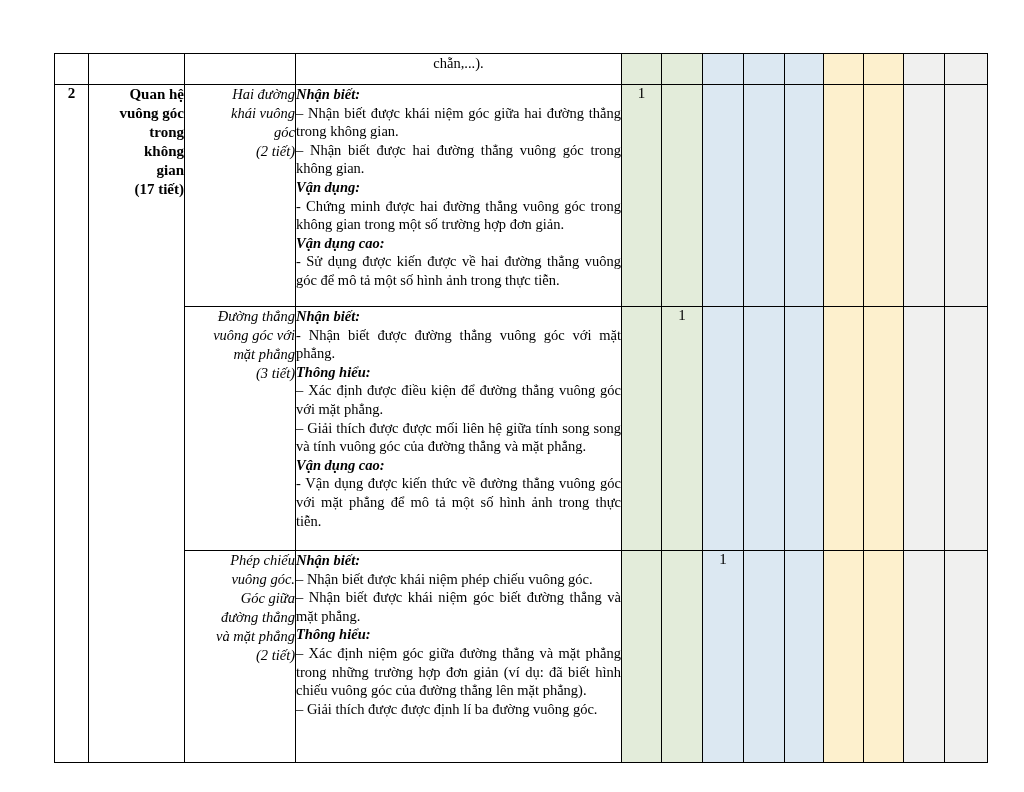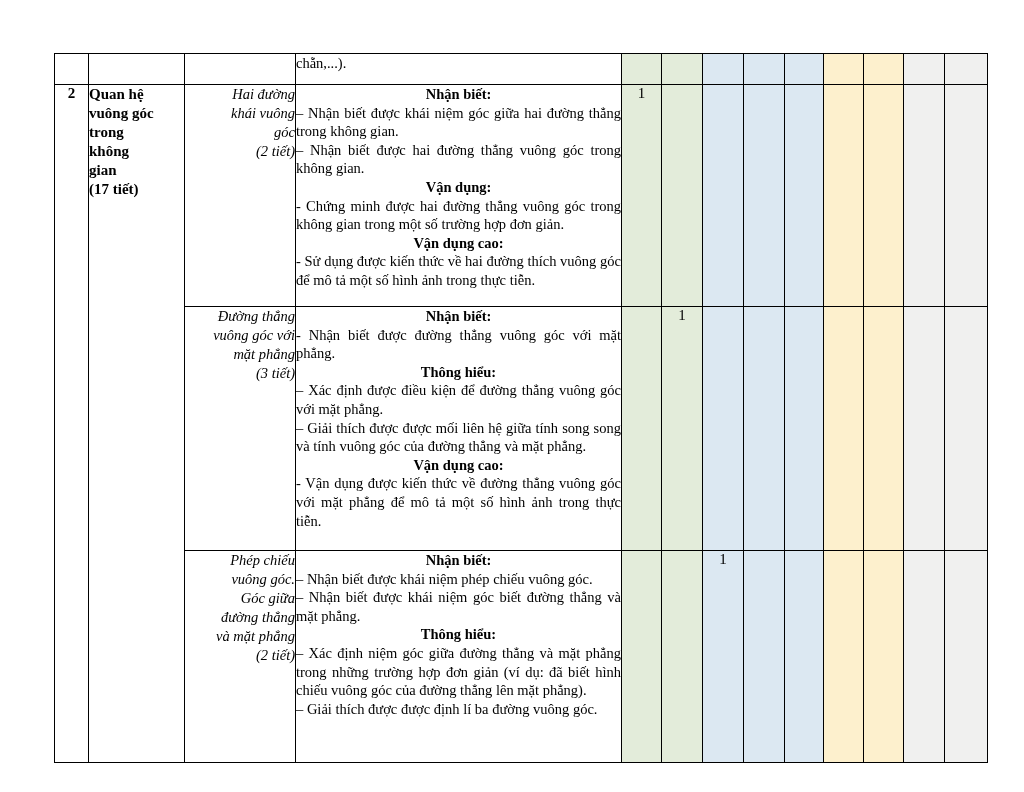--- a/index.html
+++ b/index.html
@@ -31,21 +31,21 @@
   tr.r2 { height: 244px; }
   tr.r3 { height: 212px; }
 
   .idx-cell {
     text-align: center;
     vertical-align: middle;
     font-weight: bold;
     font-size: 15px;
   }
   .chapter-cell {
-    text-align: left;
+    text-align: right;
     vertical-align: middle;
     font-weight: bold;
     font-size: 15px;
     line-height: 19px;
     padding: 0 2px;
   }
   .topic-cell {
     text-align: right;
     vertical-align: middle;
     font-style: italic;
@@ -55,23 +55,24 @@
   }
   .obj-cell {
     font-size: 14.5px;
     line-height: 18.6px;
     padding: 1px 5px 2px 5px;
     vertical-align: top;
   }
   .obj-line { text-align: justify; }
   .obj-heading {
     font-weight: bold;
-    text-align: center;
-  }
-  .carry-line { text-align: left; }
+    font-style: italic;
+    text-align: left;
+  }
+  .carry-line { text-align: center; }
   .score-cell {
     text-align: center;
     vertical-align: middle;
     font-size: 15px;
   }
 </style>
 </head>
 <body>
 
 <div class="page">
@@ -125,21 +126,21 @@
             <div>góc</div>
             <div>(2 tiết)</div>
           </td>
         <td class="obj-cell">
             <div class="obj-line obj-heading">Nhận biết:</div>
             <div class="obj-line">– Nhận biết được khái niệm góc giữa hai đường thẳng trong không gian.</div>
             <div class="obj-line">– Nhận biết được hai đường thẳng vuông góc trong không gian.</div>
             <div class="obj-line obj-heading">Vận dụng:</div>
             <div class="obj-line">- Chứng minh được hai đường thẳng vuông góc trong không gian trong một số trường hợp đơn giản.</div>
             <div class="obj-line obj-heading">Vận dụng cao:</div>
-            <div class="obj-line">- Sử dụng được kiến thức về hai đường thích vuông góc để mô tả một số hình ảnh trong thực tiễn.</div>
+            <div class="obj-line">- Sử dụng được kiến được về hai đường thẳng vuông góc để mô tả một số hình ảnh trong thực tiễn.</div>
           </td>
       <td class="score-cell" style="background-color: rgb(227, 236, 218);">1</td>
           <td class="score-cell" style="background-color: rgb(227, 236, 218);"></td>
           <td class="score-cell" style="background-color: rgb(220, 232, 242);"></td>
           <td class="score-cell" style="background-color: rgb(220, 232, 242);"></td>
           <td class="score-cell" style="background-color: rgb(220, 232, 242);"></td>
           <td class="score-cell" style="background-color: rgb(253, 240, 205);"></td>
           <td class="score-cell" style="background-color: rgb(253, 240, 205);"></td>
           <td class="score-cell" style="background-color: rgb(240, 240, 239);"></td>
           <td class="score-cell" style="background-color: rgb(240, 240, 239);"></td>

